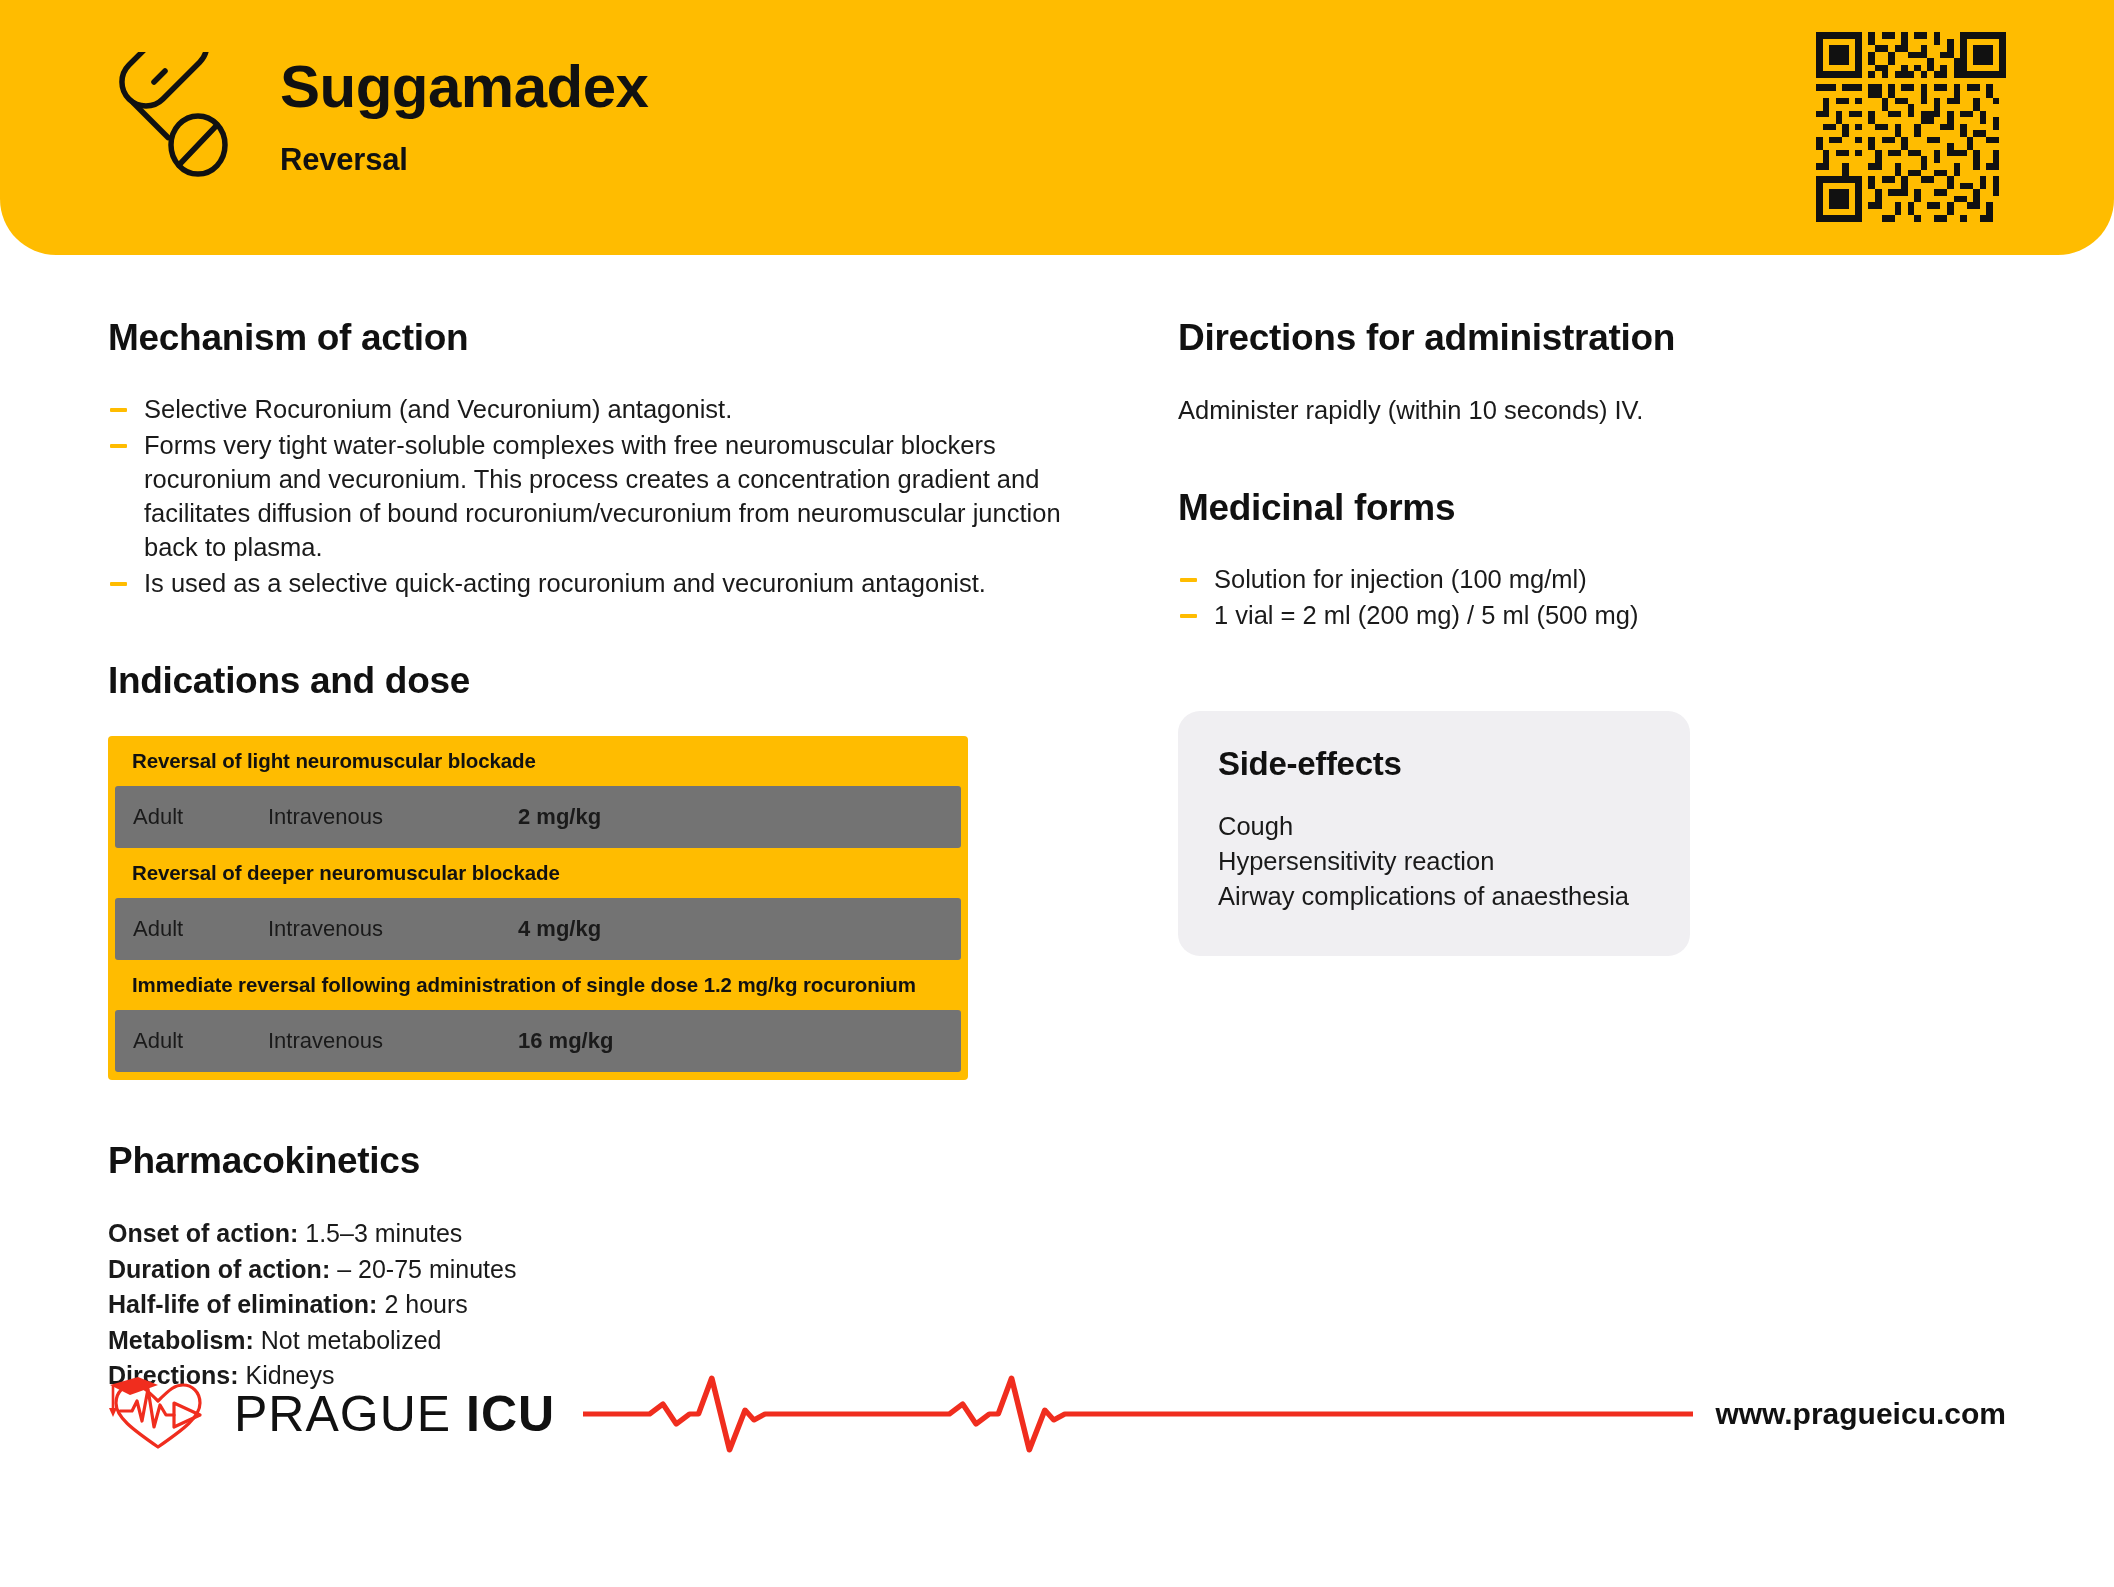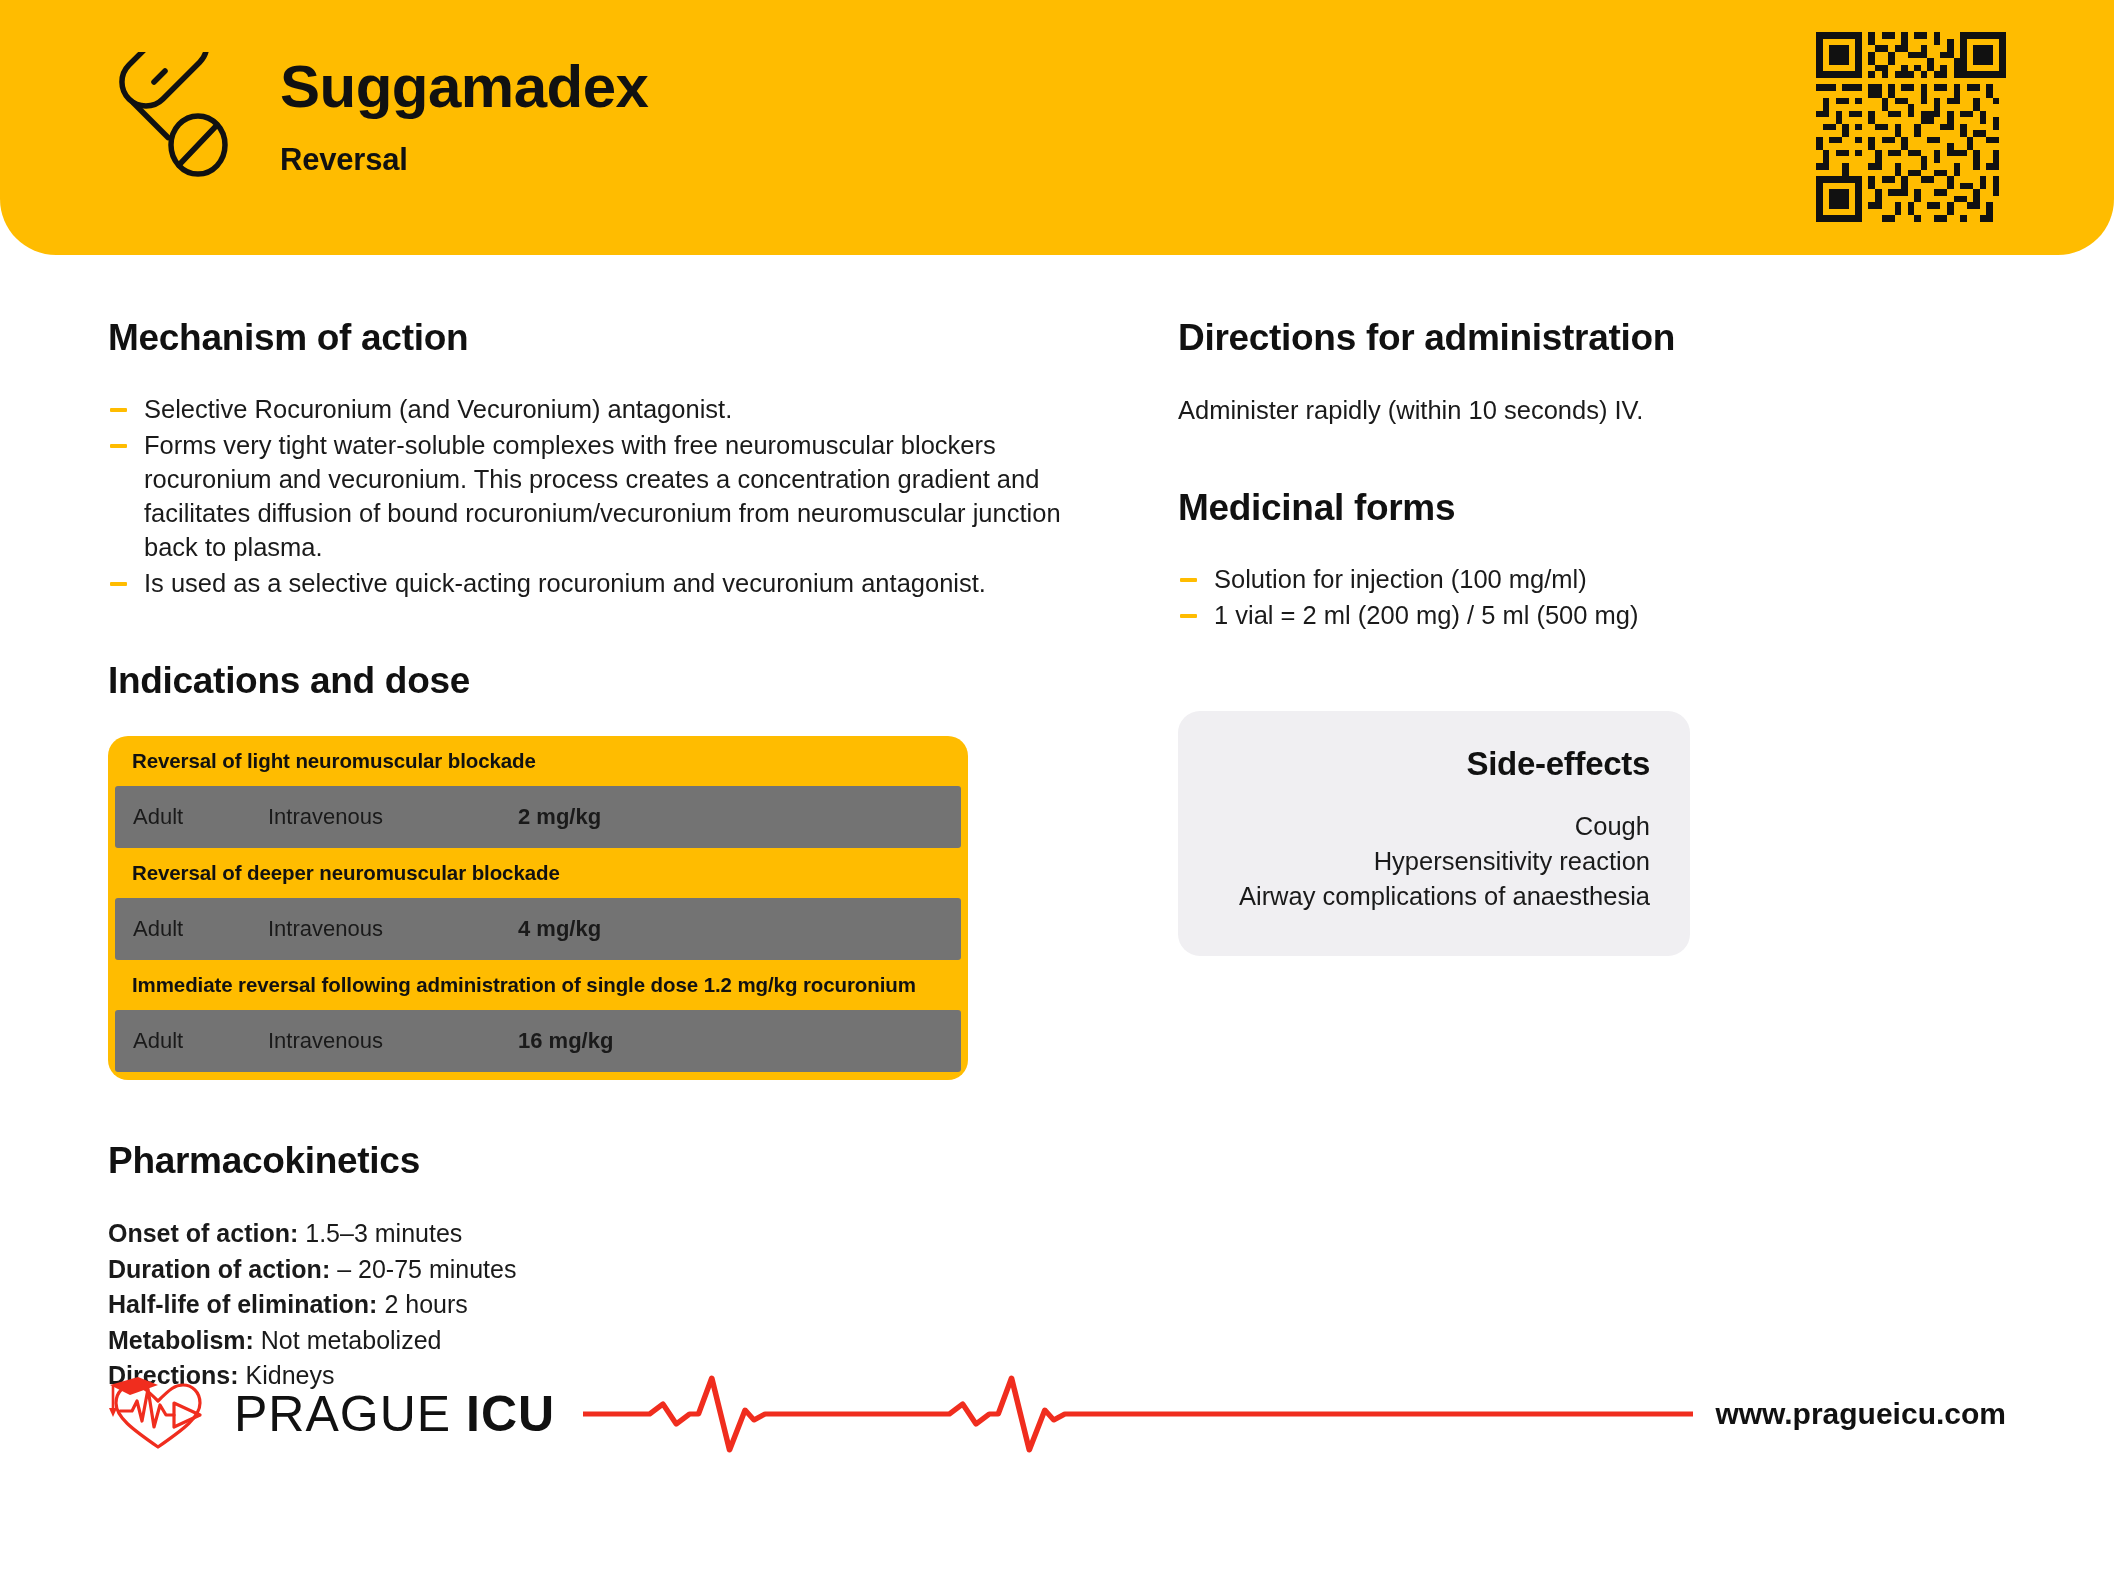--- a/index.html
+++ b/index.html
@@ -121,21 +121,21 @@
   .para {
     font-size: 25.5px;
     line-height: 1.35;
     color: #1a1a1a;
   }
 
   
   .dose-table {
     width: 860px;
     background: #FFBC00;
-    border-radius: 20px;
+    border-radius: 4px;
     padding: 0;
     overflow: hidden;
   }
   .dose-head {
     padding: 13px 22px 13px 24px;
     font-size: 20.5px;
     font-weight: bold;
     color: #111111;
     letter-spacing: -0.1px;
   }
@@ -159,21 +159,20 @@
   .pk-list { font-size: 25px; line-height: 1.42; color: #1a1a1a; }
   .pk-list .pk-label { font-weight: bold; }
 
   
   .side-box {
     margin-top: 78px;
     width: 512px;
     background: #F0EFF2;
     border-radius: 22px;
     padding: 34px 40px 42px 40px;
-    text-align: right;
   }
   .side-title {
     font-size: 33px;
     font-weight: bold;
     color: #111111;
     letter-spacing: -0.3px;
     margin-bottom: 26px;
   }
   .side-item {
     font-size: 25.5px;

